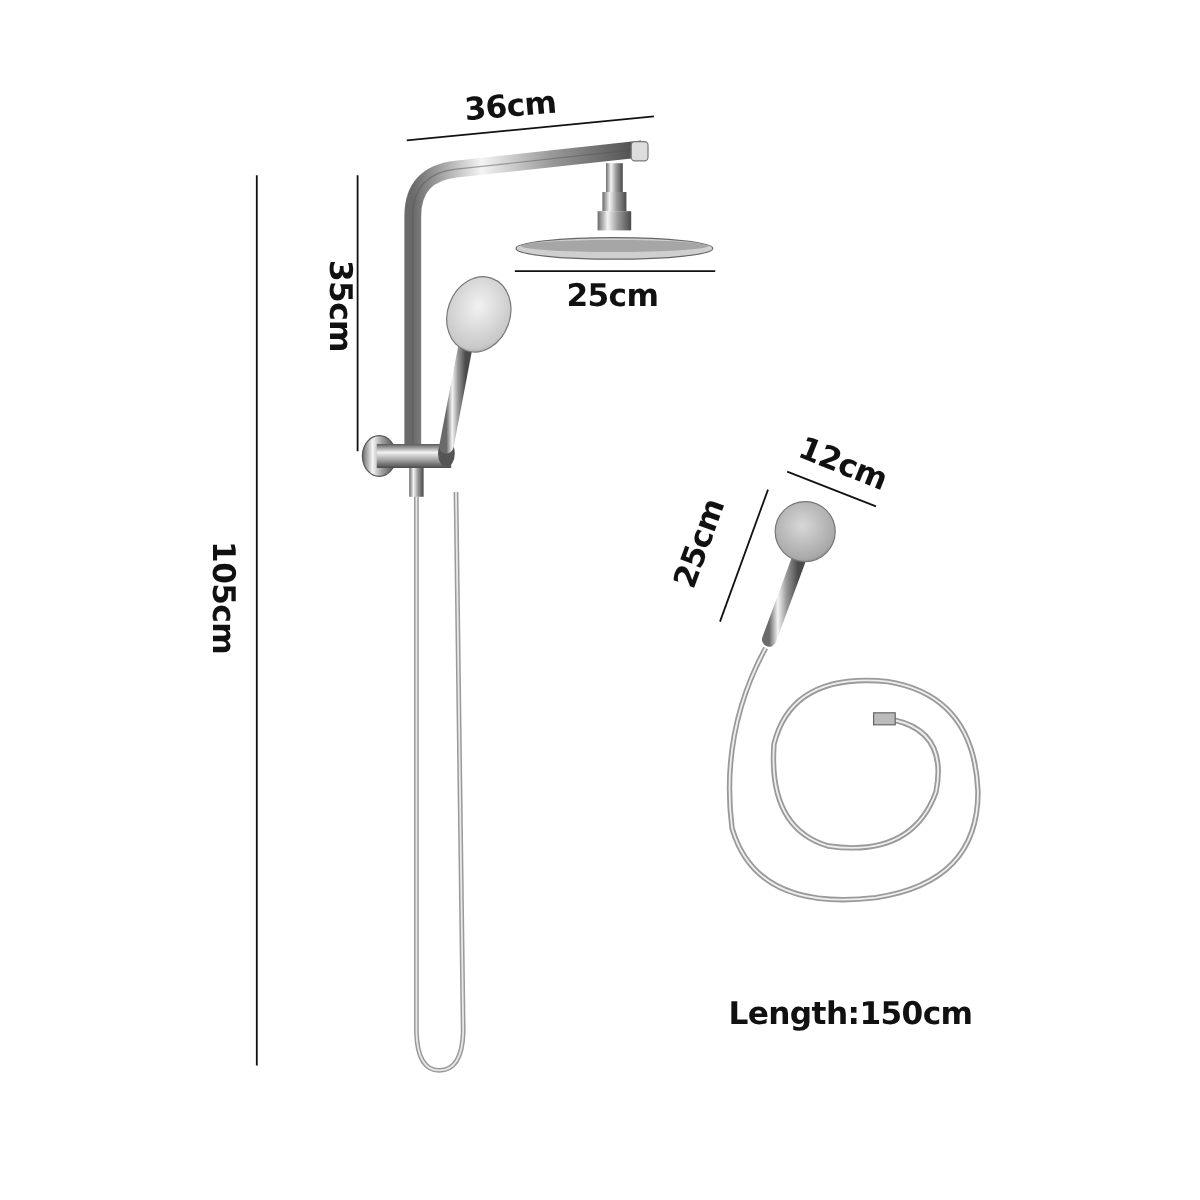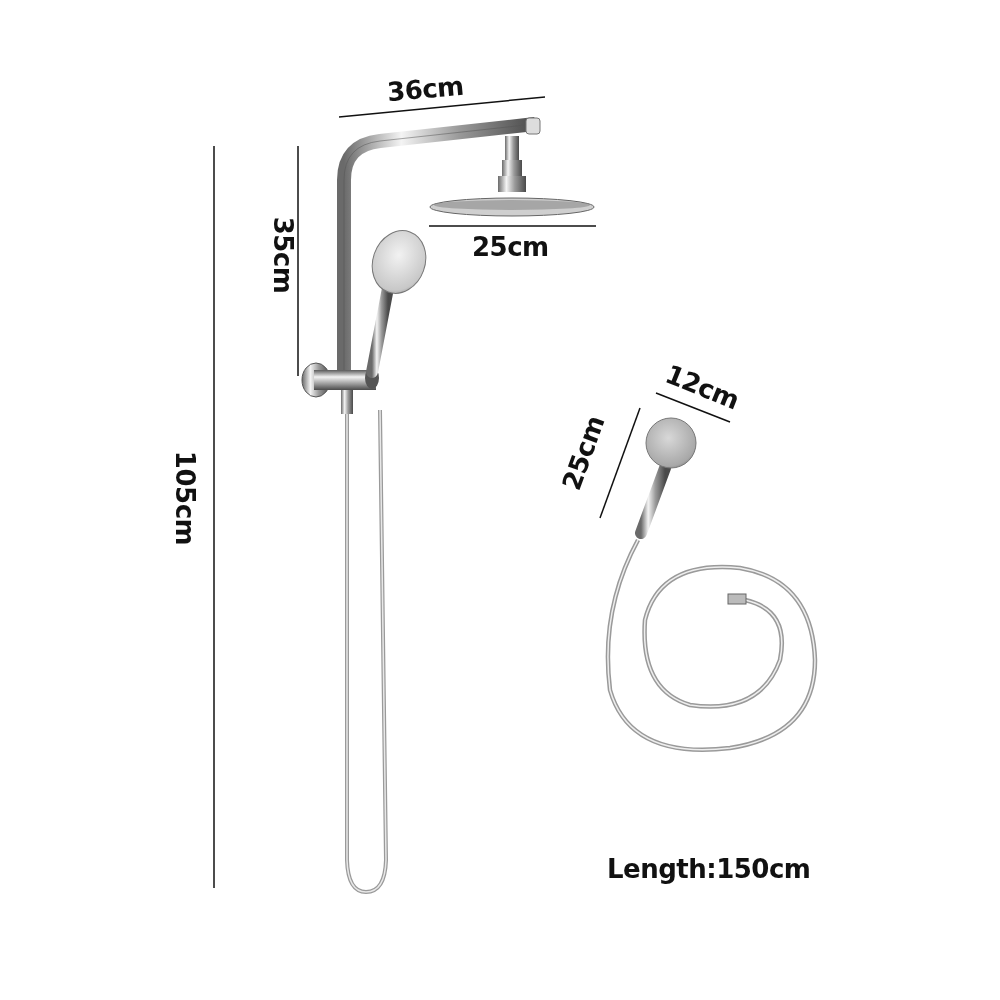--- a/index.html
+++ b/index.html
@@ -88,14 +88,14 @@
       <rect x="728" y="594" width="18" height="10" fill="#bbb" stroke="#666" stroke-width="1"></rect>
     </g>
   </svg>
 
   <div class="lbl rot" style="left:387px; top:74px; transform:rotate(-5deg);">36cm</div>
   <div class="lbl" style="left:472px; top:232px;">25cm</div>
   <div class="lbl rot" style="left:245px; top:240px; transform:rotate(90deg);">35cm</div>
   <div class="lbl rot" style="left:138px; top:483px; transform:rotate(90deg);">105cm</div>
   <div class="lbl rot" style="left:664px; top:372px; transform:rotate(22deg);">12cm</div>
   <div class="lbl rot" style="left:545px; top:438px; transform:rotate(-70deg);">25cm</div>
-  <div class="lbl" style="left:607px; top:854px;">Length:150cm</div>
+  <div class="lbl" style="left:607px; top:830px;">Length:150cm</div>
 </div>
 
 </body></html>

